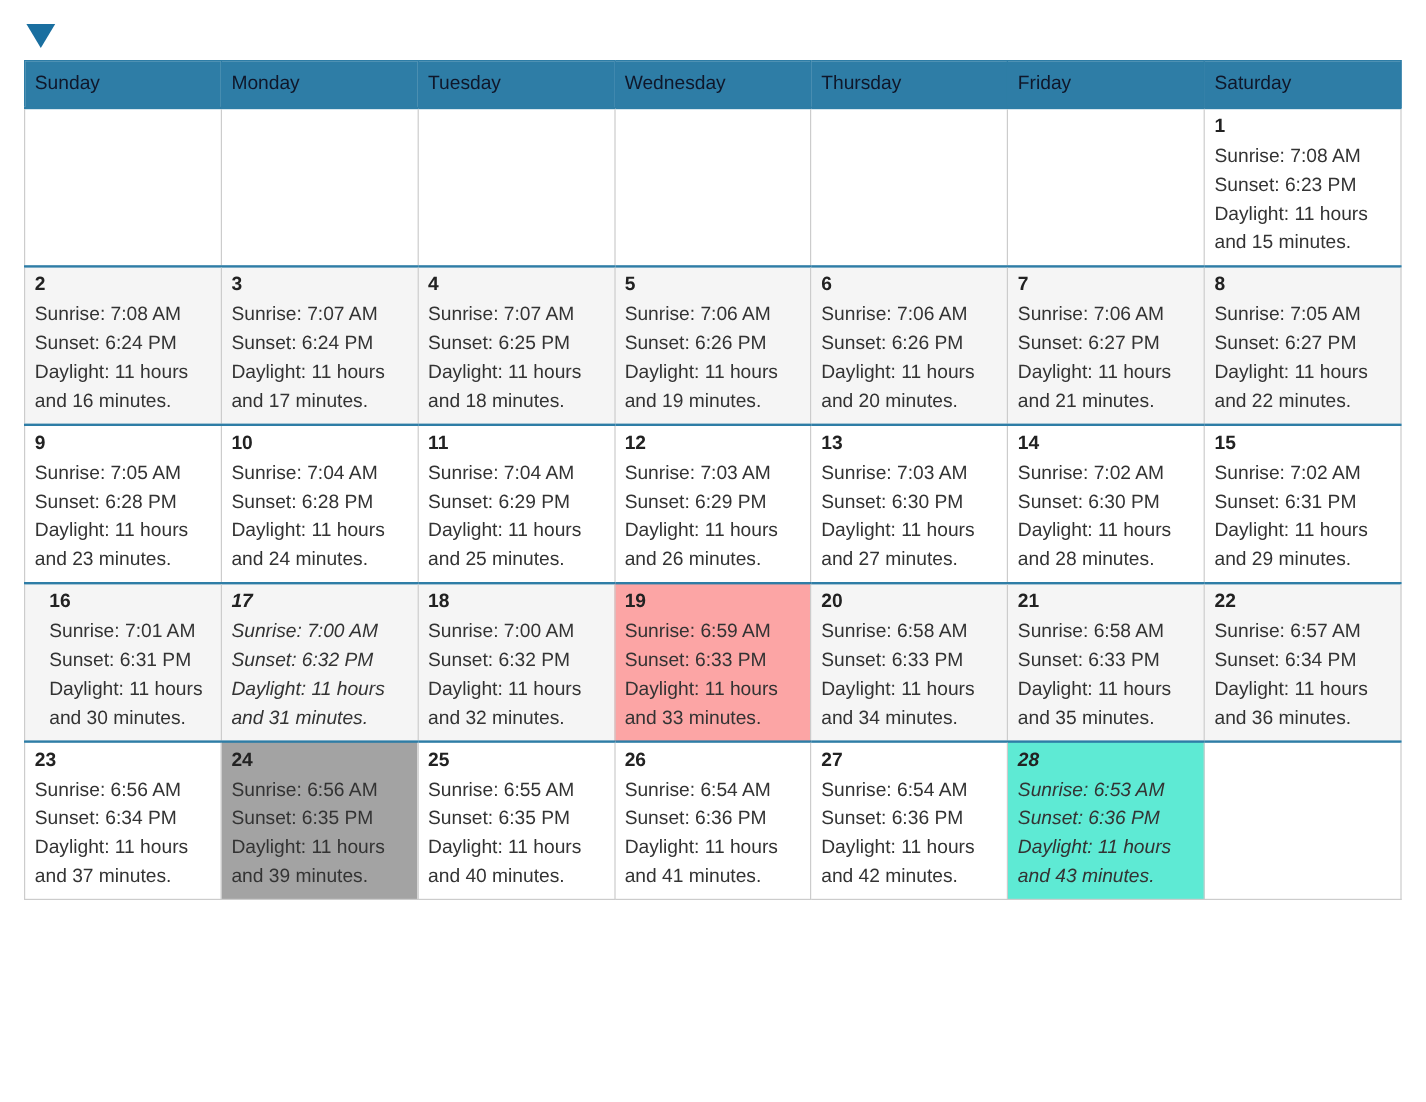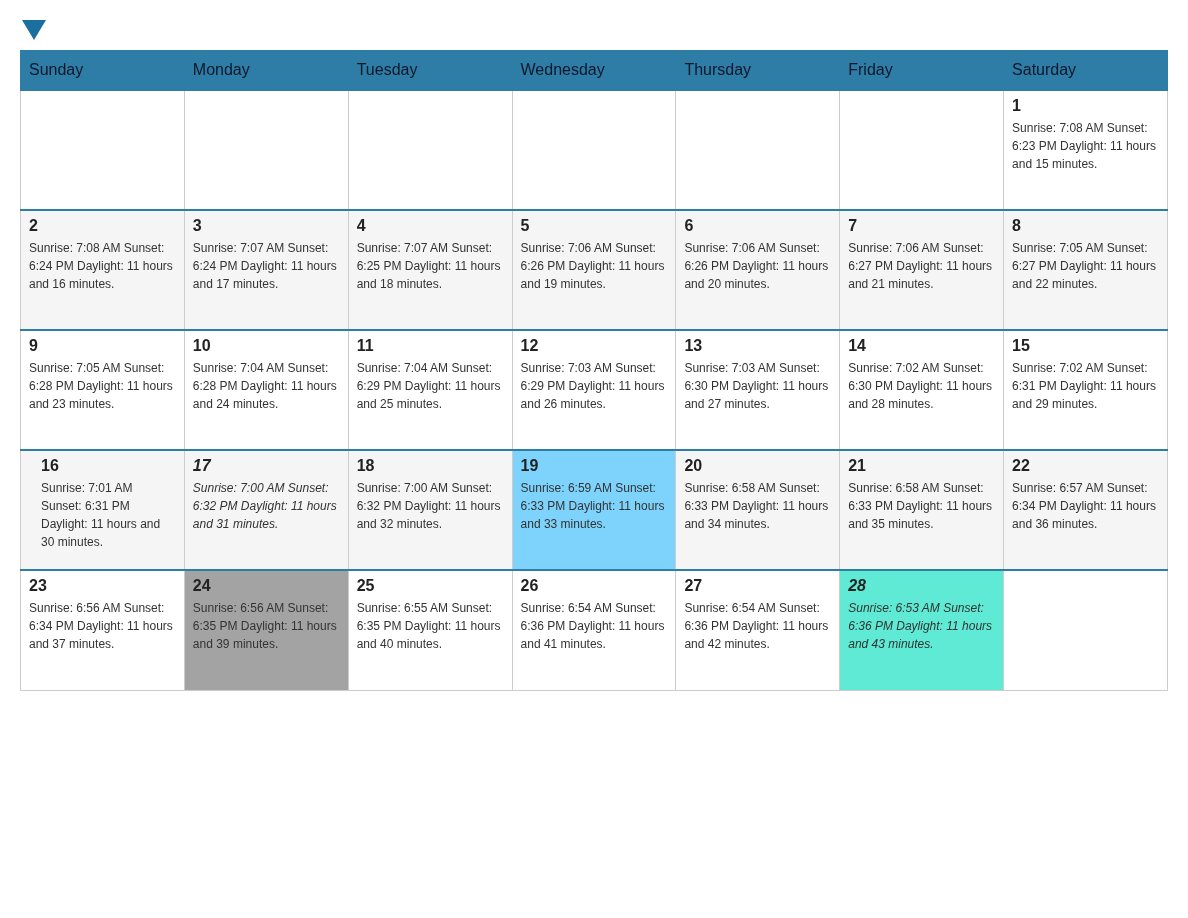--- a/index.html
+++ b/index.html
@@ -78,21 +78,21 @@
       width: 14.28%;
       height: 120px;
     }
     .day-number {
       font-size: 16px;
       font-weight: bold;
       color: #222;
       margin-bottom: 4px;
     }
     .day-info {
-      font-size: 12px;
+      font-size: 16px;
       color: #333;
       line-height: 1.5;
     }
     .empty-cell {
       background: #fff;
     }
     .calendar tbody tr:nth-child(odd) td {
       background-color: #f9f9f9;
     }
     .calendar tbody tr:nth-child(even) td {
@@ -264,21 +264,21 @@
 Daylight: 11 hours
 and 31 minutes.</div>
         </td>
         <td style="background-color: rgb(245, 245, 245);">
           <div class="day-number">18</div>
           <div class="day-info">Sunrise: 7:00 AM
 Sunset: 6:32 PM
 Daylight: 11 hours
 and 32 minutes.</div>
         </td>
-        <td style="background-color: #7dd3fc;">
+        <td style="background-color: #fca5a5;">
           <div class="day-number">19</div>
           <div class="day-info">Sunrise: 6:59 AM
 Sunset: 6:33 PM
 Daylight: 11 hours
 and 33 minutes.</div>
         </td>
         <td style="background-color: rgb(245, 245, 245);">
           <div class="day-number">20</div>
           <div class="day-info">Sunrise: 6:58 AM
 Sunset: 6:33 PM

